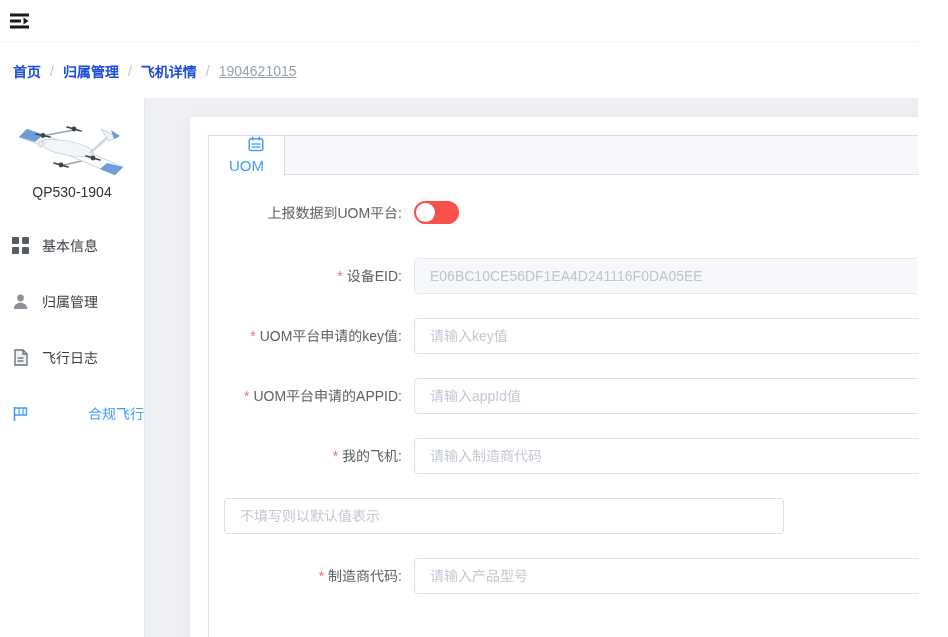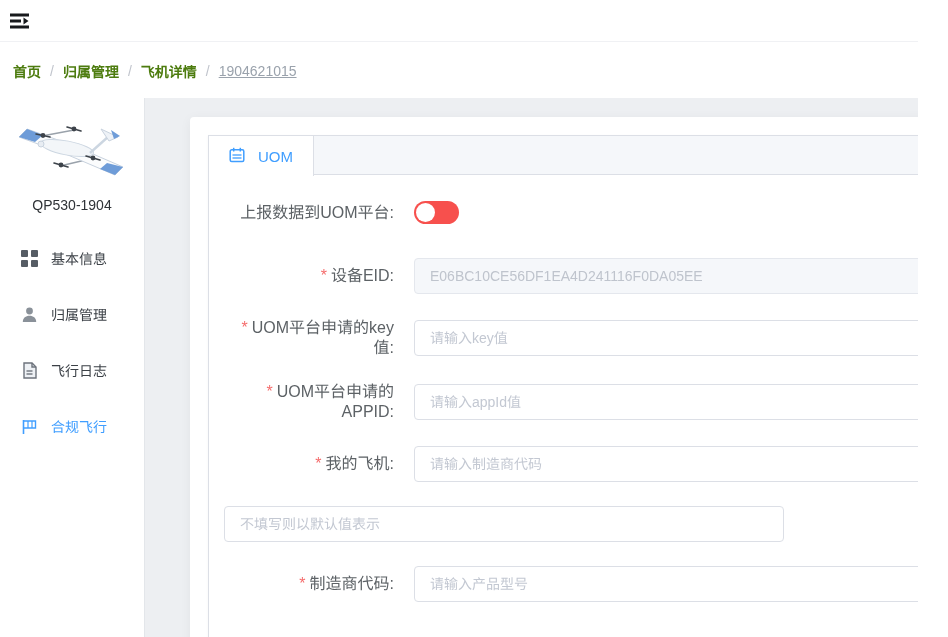--- a/index.html
+++ b/index.html
@@ -8,53 +8,53 @@
   .app { position:relative; width:918px; height:637px; overflow:hidden; background:#fff; }
 
   
   .topbar { position:absolute; top:0; left:0; width:100%; height:42px; background:#fff;
     border-bottom:1px solid #f0f1f4; }
   .fold-icon { position:absolute; left:10px; top:11px; width:22px; height:20px; cursor:pointer; display:inline-block; }
 
   
   .breadcrumb { position:absolute; top:43px; left:0; width:100%; height:55px; background:#fff;
     display:flex; align-items:center; padding-left:13px; font-size:14px; }
-  .crumb { color:#4d7c0f; font-weight:700; cursor:pointer; }
+  .crumb { color:#1d4ed8; font-weight:700; cursor:pointer; }
   .crumb.last { color:#9aa2ac; font-weight:400; cursor:default;text-decoration:underline; }
   .crumb-sep { color:#c0c4cc; margin:0 9px; font-weight:400; }
 
   
   .main { position:absolute; top:98px; left:0; width:100%; height:539px; background:#edeff2; }
 
   
   .sidebar { position:absolute; left:0; top:0; bottom:0; width:145px; background:#fff;
     border-right:1px solid #e3e6ea; }
   .drone-img { display:block; margin:14px auto 0; width:120px; height:70px; }
-  .drone-name { margin-top:15px; text-align:center; font-size:14px; color:#2f3337; }
+  .drone-name { margin-top:2px; text-align:center; font-size:14px; color:#2f3337; }
   .menu { list-style:none; margin-top:22px; }
   .menu-item { height:46px; margin-bottom:10px; display:flex; align-items:center; gap:13px;
-    padding-left:21px; font-size:14px; color:#3c4147; cursor:pointer; }
+    padding-left:12px; font-size:14px; color:#3c4147; cursor:pointer; }
   .menu-item .mi { width:17px; height:17px; flex:none; display:flex; align-items:center; justify-content:center; }
-  .menu-item.active { color:#409eff; }
+  .menu-item.active { color:#409eff;justify-content:space-between; }
 
   
   .card { position:absolute; left:190px; top:19px; width:790px; height:560px; background:#fff;
     border-radius:4px; box-shadow:0 2px 12px rgba(0,0,0,0.05); }
   .tabbox { margin:18px 0 0 18px; width:772px; height:530px; border:1px solid #dcdfe6;
     box-shadow:0 1px 3px rgba(0,0,0,0.04); }
   .tab-header { height:39px; background:#f5f7fa; border-bottom:1px solid #dcdfe6; display:flex; }
-  .tab { height:40px; margin-bottom:-1px; padding:0 20px; display:flex; align-items:center; gap:13px;
-    background:#fff; border-right:1px solid #dcdfe6; color:#409eff; font-size:15px; cursor:pointer; }
+  .tab { height:40px; margin-bottom:-1px; padding:0 20px; display:flex; align-items:flex-end; gap:2px;
+    background:#fff; border-right:1px solid #dcdfe6; color:#409eff; font-size:15px; cursor:pointer;flex-direction:column; }
   .tab-content { padding:24px 15px 0 15px; }
 
   
   .form-row { display:flex; align-items:center; margin-bottom:24px; }
   .form-row.toggle-row { margin-bottom:34px; margin-top:2px; }
-  .form-label { width:190px; flex:none; text-align:right; padding-right:20px;
-    font-size:16px; color:#5d6266; line-height:20px; }
+  .form-label { width:190px; flex:none; text-align:right; padding-right:12px;
+    font-size:14px; color:#5d6266; line-height:20px; }
   .star { color:#f56c6c; margin-right:4px; }
   .form-field { width:560px; flex:none; }
   .el-input { width:100%; height:36px; border:1px solid #dcdfe6; border-radius:4px;
     padding:0 15px; font-size:14px; color:#606266; background:#fff; outline:none; }
   .el-input::placeholder { color:#c3c8d2; }
   .el-input.is-disabled { background:#f5f7fa; border-color:#e4e7ed; color:#bfc4cd; }
 
   
   .switch { position:relative; width:45px; height:23px; border-radius:12px; background:#f7504d; cursor:pointer; }
   .switch .knob { position:absolute; left:2px; top:2px; width:19px; height:19px; border-radius:50%; background:#fff; }

